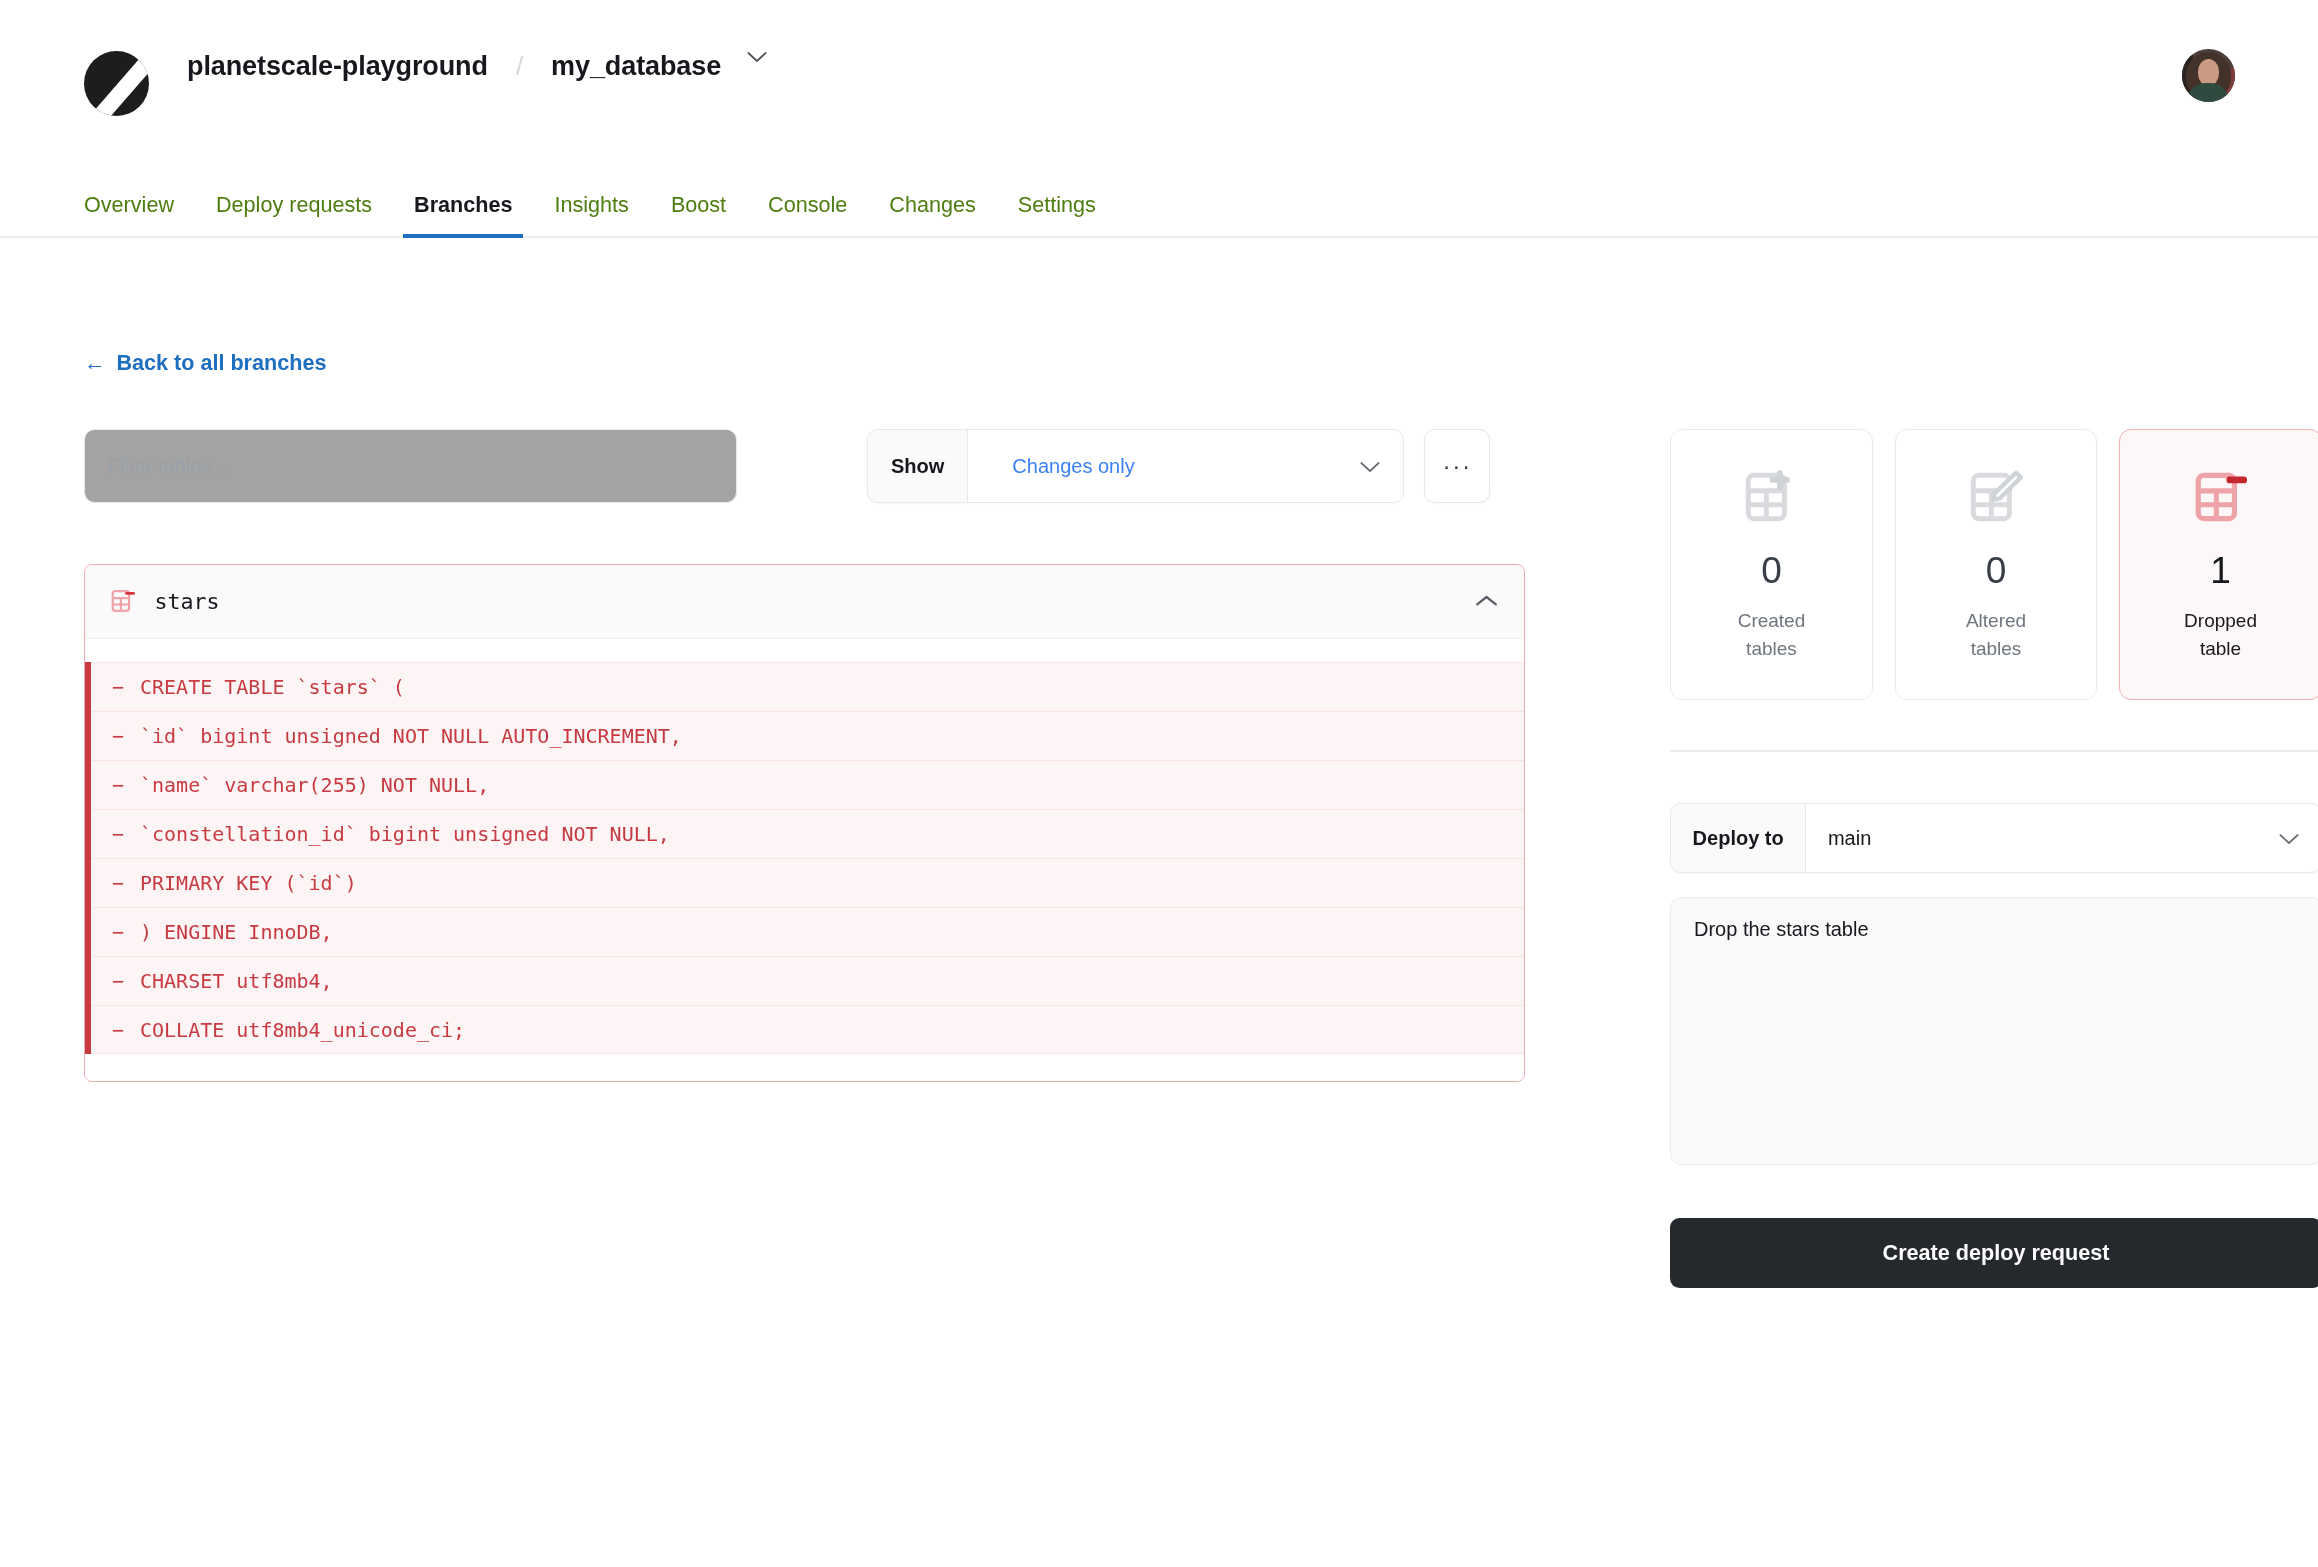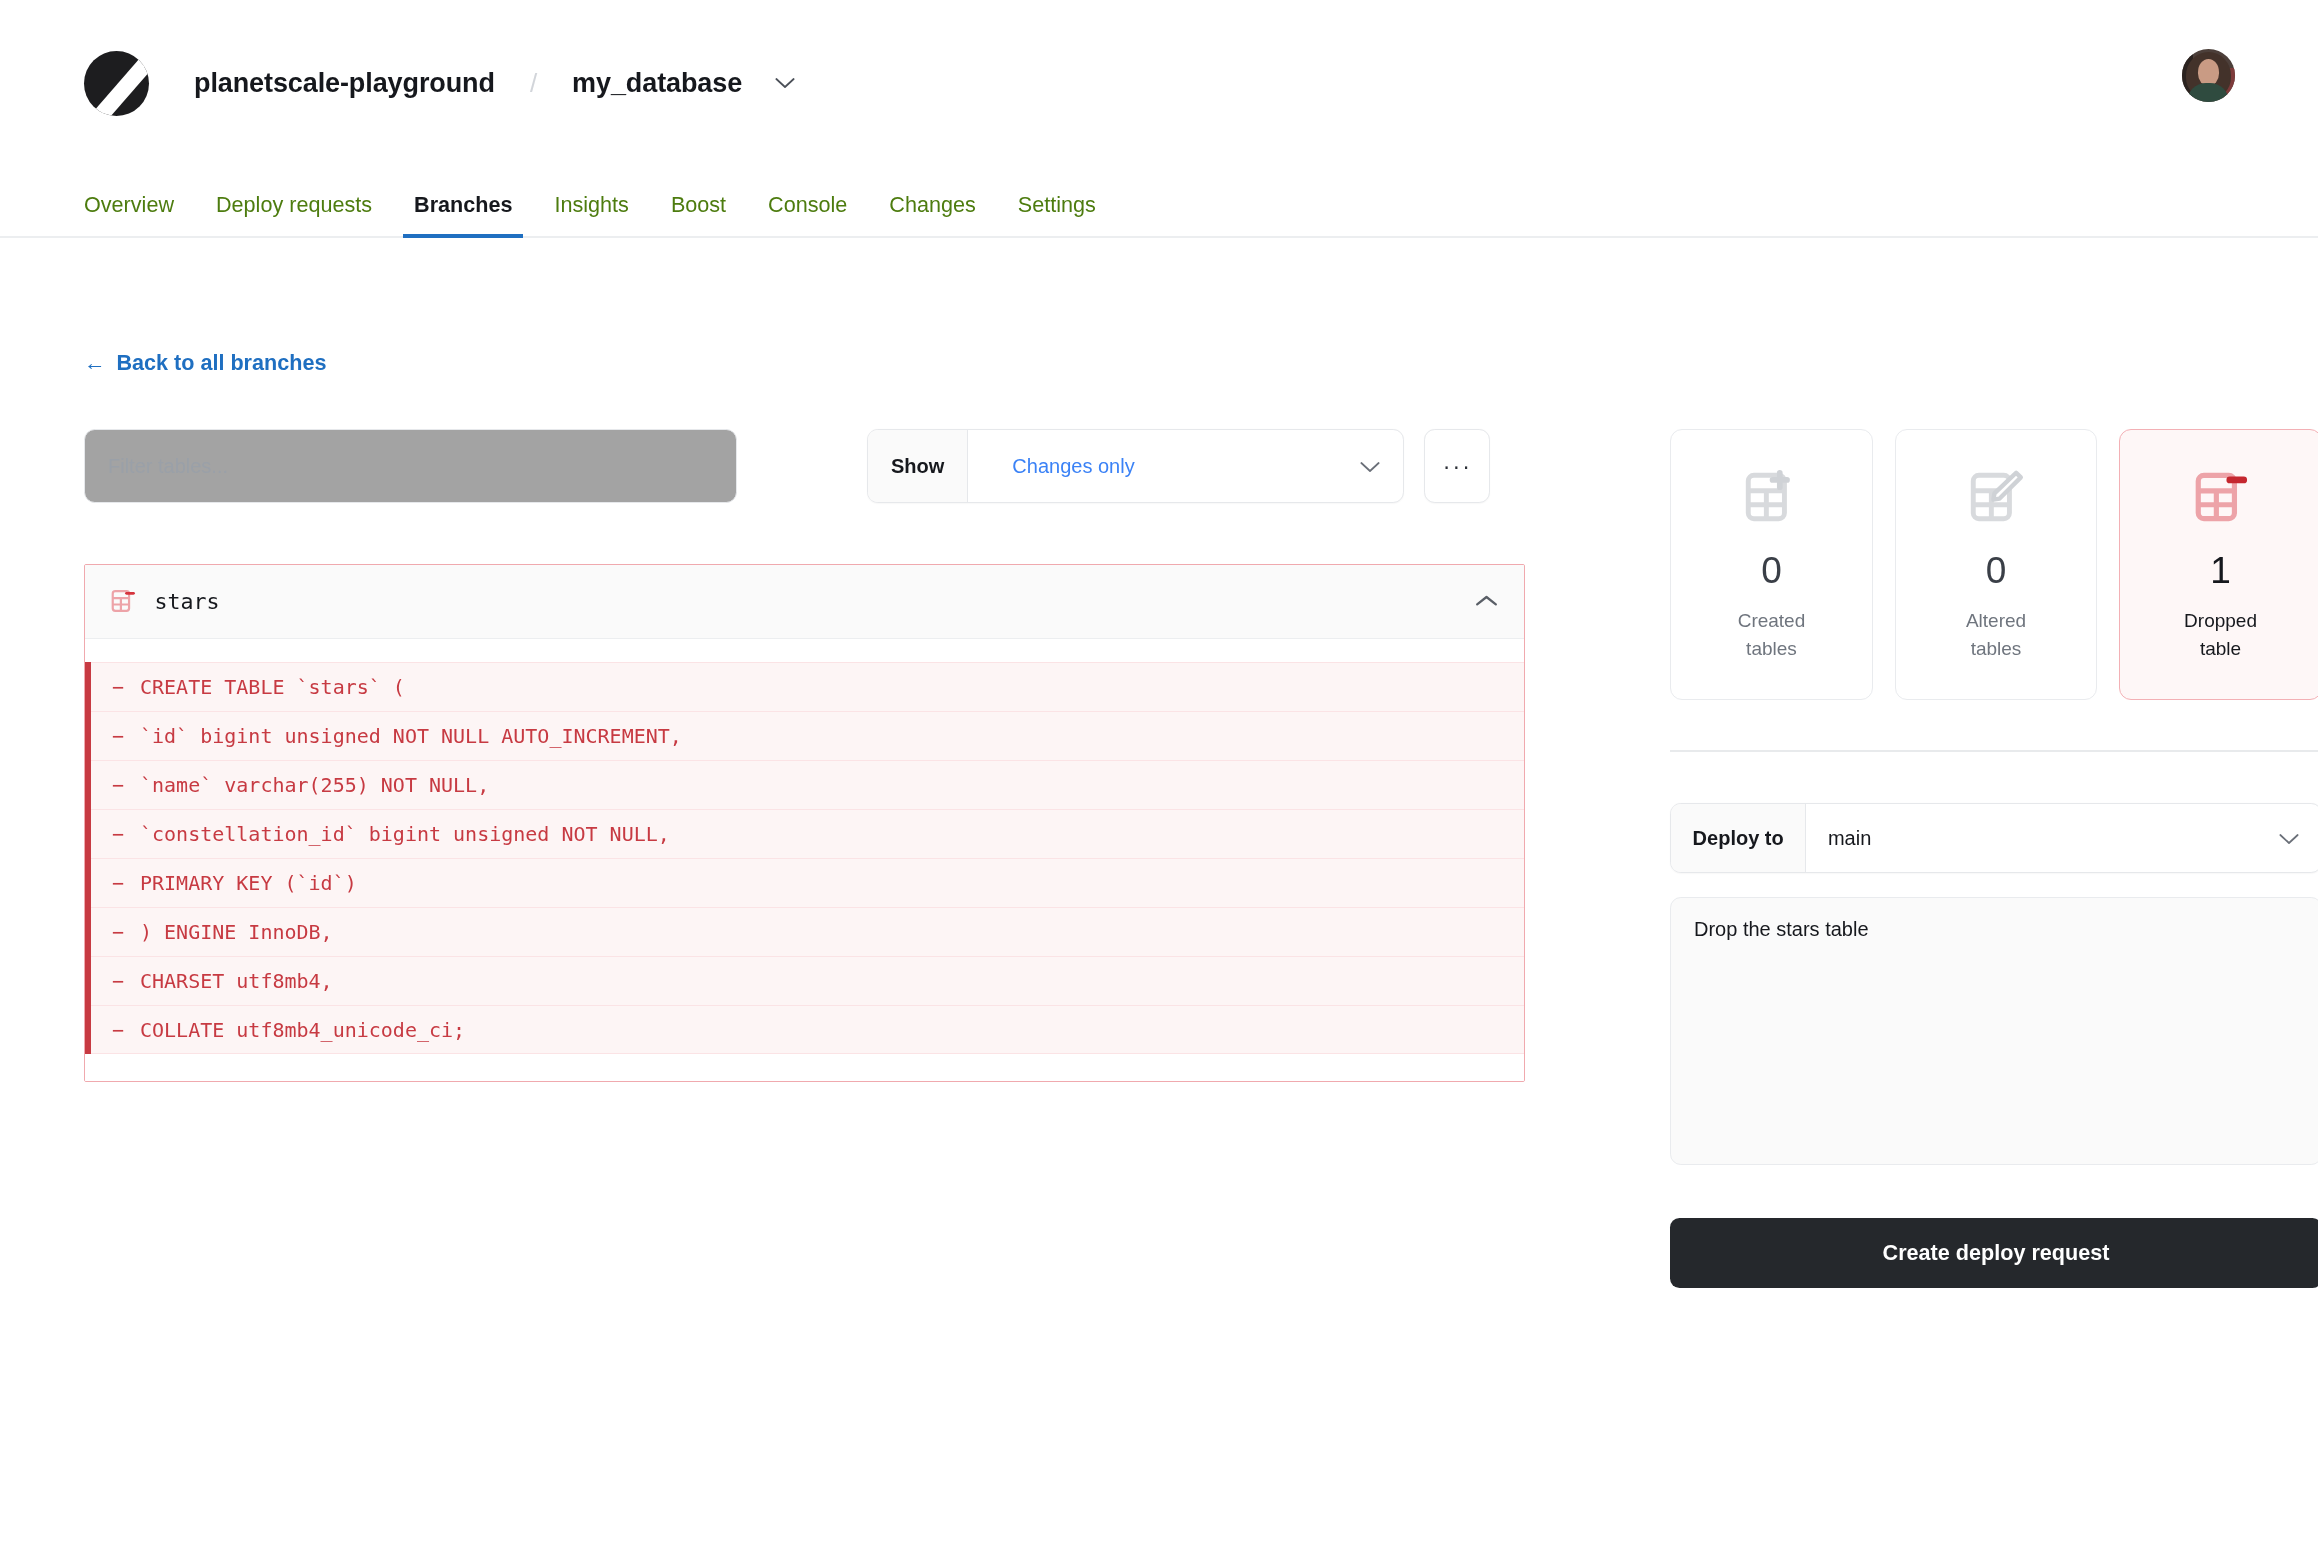--- a/index.html
+++ b/index.html
@@ -16,22 +16,22 @@
   
   .topbar {
     height: 166px;
     display: flex;
     align-items: center;
     padding: 0 84px 0 84px;
     position: relative;
   }
   .brand {
     display: flex;
-    align-items: center;
-    gap: 15px;
+    align-items: flex-start;
+    gap: 8px;
   }
   .logo {
     width: 65px; height: 65px;
     border-radius: 50%;
     background: #1d1d1f;
     position: relative;
     overflow: hidden;
     flex: none;
   }
   .logo .slash1, .logo .slash2 {
@@ -263,21 +263,21 @@
     font-size: 23px;
     color: #2b2f36;
     letter-spacing: 2px;
     line-height: 1;
   }
 
   
   .diff-panel {
     margin-top: 61px;
     border: 1.4px solid #f0a9ae;
-    border-radius: 2px;
+    border-radius: 8px;
     overflow: hidden;
     background: #fff;
   }
   .diff-header {
     height: 74px;
     background: #fafafa;
     border-bottom: 1.4px solid #eceef0;
     display: flex;
     align-items: center;
     padding: 0 24px;

